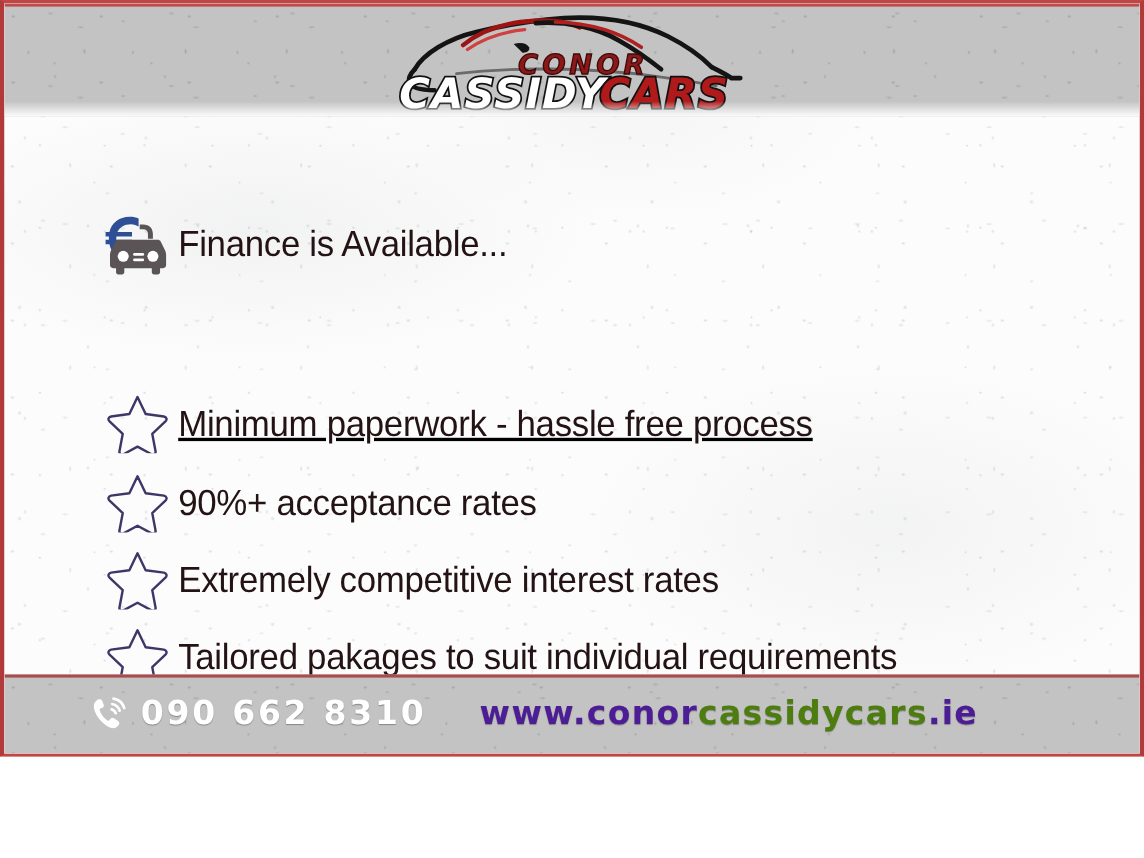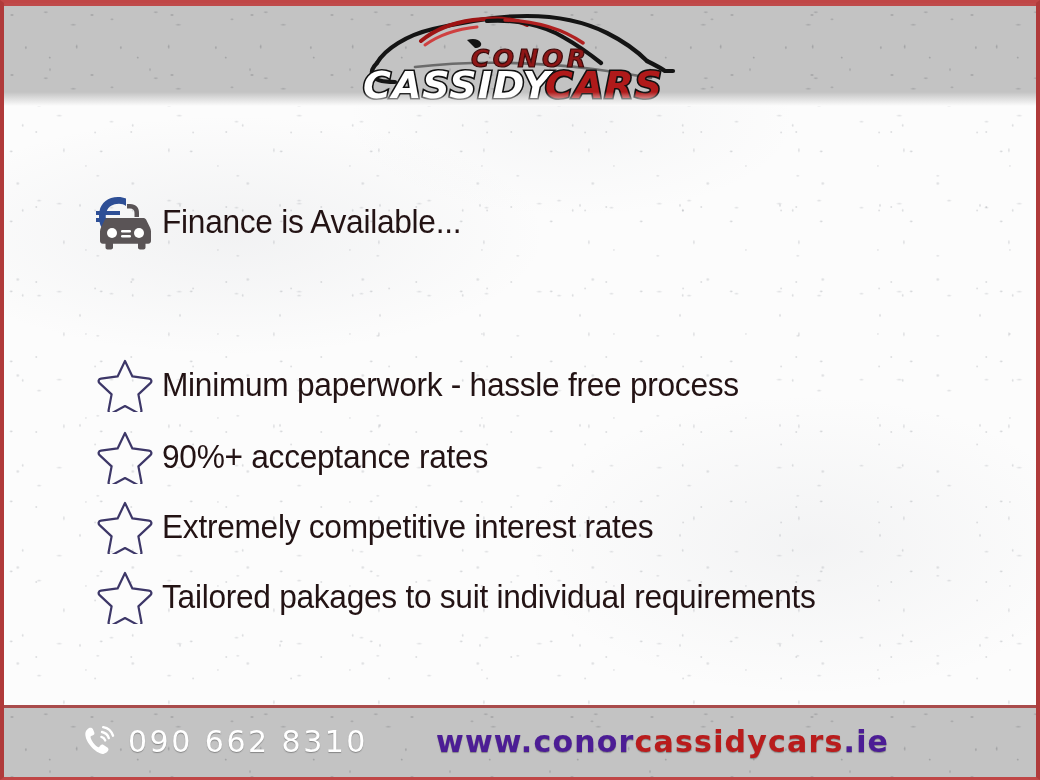--- a/index.html
+++ b/index.html
@@ -7,21 +7,21 @@
     padding: 0;
     background: #ffffff;
   }
   body {
     font-family: "Liberation Sans", sans-serif;
   }
 
   .poster {
     position: relative;
     width: 1040px;
-    height: 780px;
+    height: 688px;
     overflow: hidden;
     background: #ffffff;
     box-sizing: border-box;
     border-left: 4px solid #b03a3a;
     border-right: 4px solid #b03a3a;
     border-top: 3px solid #c04646;
     border-bottom: 3px solid #c04646;
   }
 
   
@@ -123,21 +123,21 @@
     color: #231314;
     font-size: 33px;
     letter-spacing: -0.3px;
     white-space: nowrap;
     font-family: "Liberation Sans", sans-serif;
     transform: scaleX(0.96);
     transform-origin: left center;
   }
   .row-0 { top: 85px; }
   .row-1 { top: 175px; }
-  .row-2 { top: 248px; }
+  .row-2 { top: 248px; text-decoration: underline; }
   .row-3 { top: 320px; }
   .row-4 { top: 390px; }
   .row-5 { top: 460px; }
 
   .star-svg { width: 56px; height: 54px; display: block; }
   .finance-svg { width: 62px; height: 60px; display: block; }
 
   
   .footer {
     position: absolute;
@@ -165,39 +165,39 @@
     top: 50%;
     transform: translateY(-50%);
     display: flex;
     align-items: center;
     gap: 12px;
   }
   .phone-icon-svg { width: 34px; height: 34px; display: block; }
   .phone-number {
     color: #ffffff;
     font-size: 30px;
-    font-weight: normal;
+    font-weight: bold;
     letter-spacing: 2.5px;
     font-family: "DejaVu Sans", sans-serif;
     text-shadow: 0 1px 1px rgba(60,60,60,.45);
   }
   .website {
     position: absolute;
     left: 432px;
     top: 50%;
     transform: translateY(-50%);
     font-size: 30px;
     font-weight: bold;
     letter-spacing: 1.2px;
     font-family: "DejaVu Sans", sans-serif;
     white-space: nowrap;
     text-shadow: 0 1px 1px rgba(60,60,60,.45);
   }
   .web-white { color: #4c1d95; }
-  .web-red { color: #b91c1c; }
+  .web-red { color: #4d7c0f; }
 </style>
 </head>
 <body>
 
 <div class="poster">
 
   <div class="tex-white"></div>
 
   <div class="header">
     <div class="tex-grey"></div>

